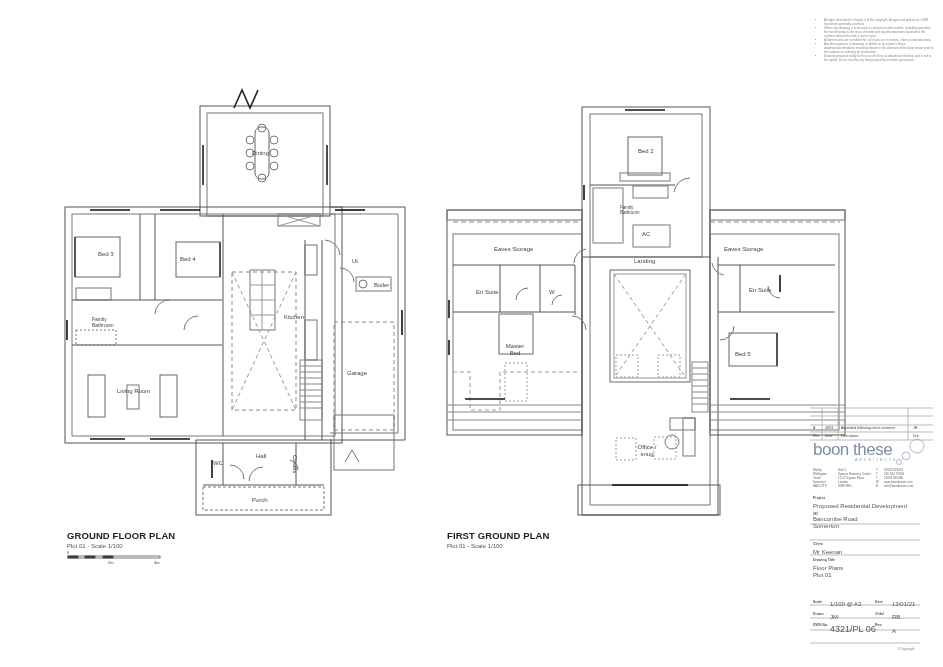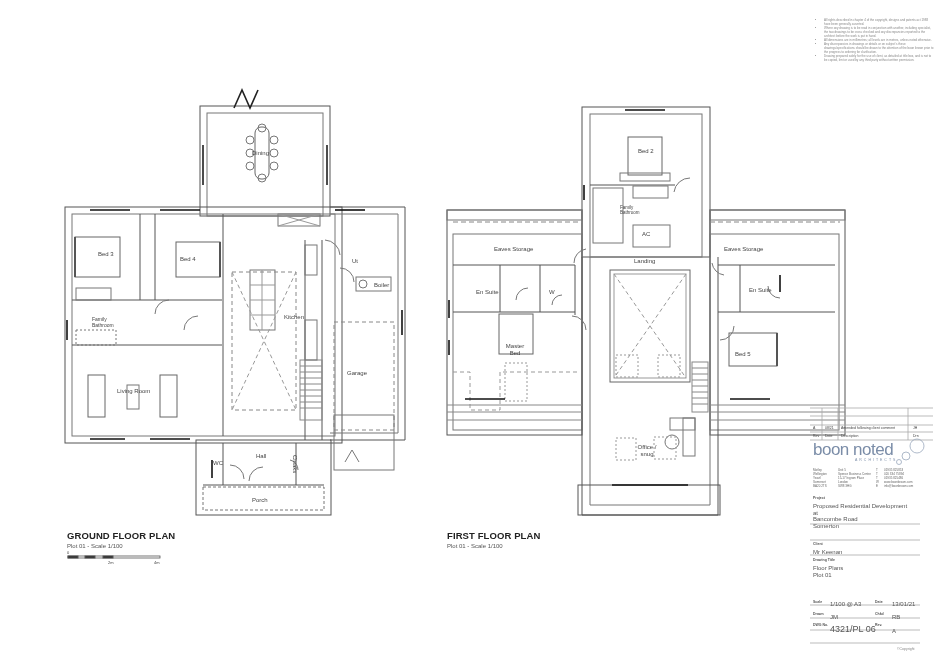--- a/index.html
+++ b/index.html
@@ -297,34 +297,34 @@
 <span class="lbl" style="left:494px;top:246px;">Eaves Storage</span>
 <span class="lbl" style="left:724px;top:246px;">Eaves Storage</span>
 <span class="lbl" style="left:634px;top:258px;">Landing</span>
 <span class="lbl" style="left:476px;top:289px;">En Suite</span>
 <span class="lbl" style="left:549px;top:289px;">W</span>
 <span class="lbl" style="left:749px;top:287px;">En Suite</span>
 <span class="lbl" style="left:502px;top:343px;width:26px;white-space:normal;line-height:7px;text-align:center;">Master Bed</span>
 <span class="lbl" style="left:735px;top:351px;">Bed 5</span>
 <span class="lbl" style="left:634px;top:444px;width:26px;white-space:normal;line-height:7px;text-align:center;">Office / snug</span>
 
-<div class="plan-title" style="left:447px;top:530px;">FIRST FLOOR PLAN</div>
+<div class="plan-title" style="left:447px;top:530px;">FIRST GROUND PLAN</div>
 <div class="plan-sub" style="left:447px;top:543px;">Plot 01 - Scale 1/100</div>
 
 <div>
   <span class="lbl" style="left:813px;top:426px;font-size:3.5px;">A</span>
   <span class="lbl" style="left:825px;top:426px;font-size:3.5px;">08/21</span>
   <span class="lbl" style="left:841px;top:426px;font-size:3.5px;">Amended following client comment</span>
   <span class="lbl" style="left:913px;top:426px;font-size:3.5px;">JH</span>
   <span class="lbl" style="left:813px;top:434px;font-size:3.5px;">Rev</span>
   <span class="lbl" style="left:825px;top:434px;font-size:3.5px;">Date</span>
   <span class="lbl" style="left:841px;top:434px;font-size:3.5px;">Description</span>
   <span class="lbl" style="left:913px;top:434px;font-size:3.5px;">Drn</span>
 
-  <div class="logo">boon noted</div>
+  <div class="logo">boon these</div>
   <div class="logo-sub">ARCHITECTS</div>
 
   <div class="addr" style="left:813px;top:468px;">
     <div>Motley</div>
     <div>Wellington</div>
     <div>Yeovil</div>
     <div>Somerset</div>
     <div>BA20 2TS</div>
   </div>
   <div class="addr" style="left:838px;top:468px;">

